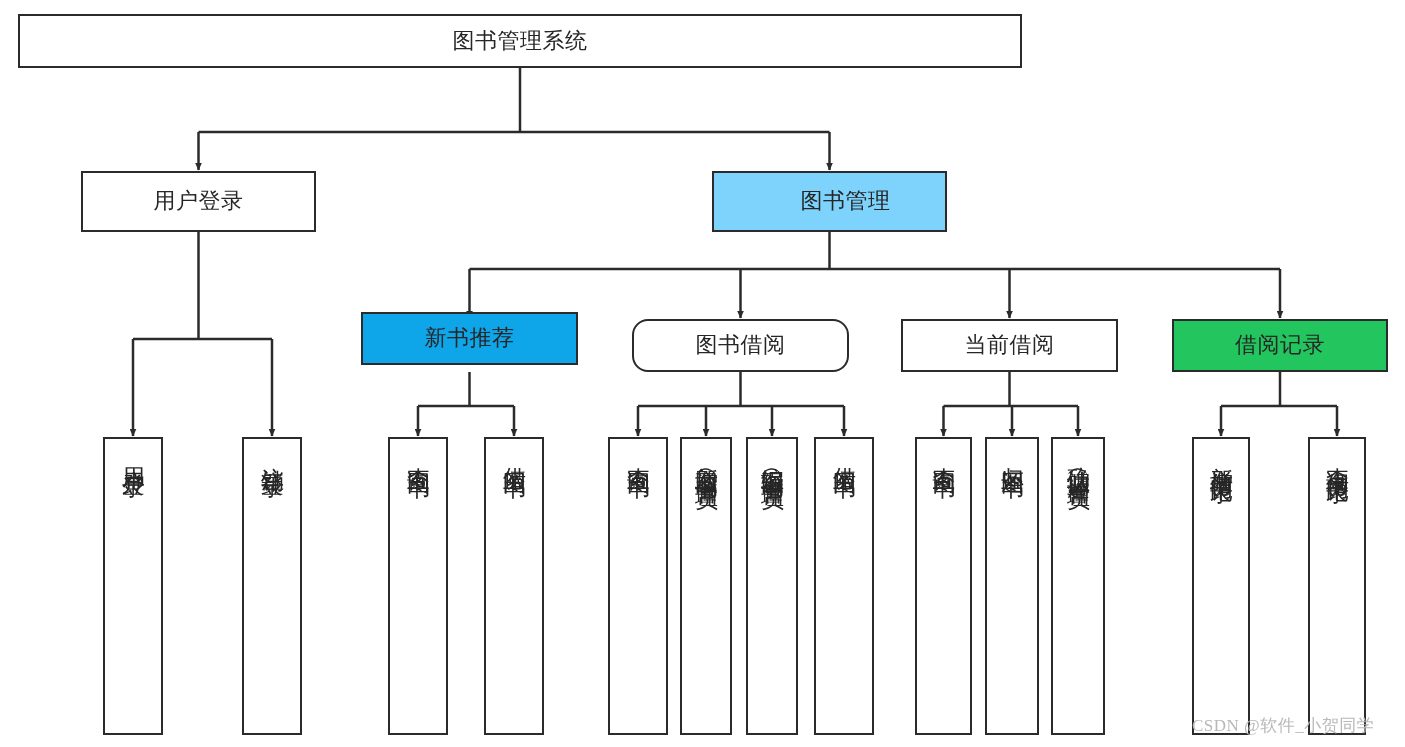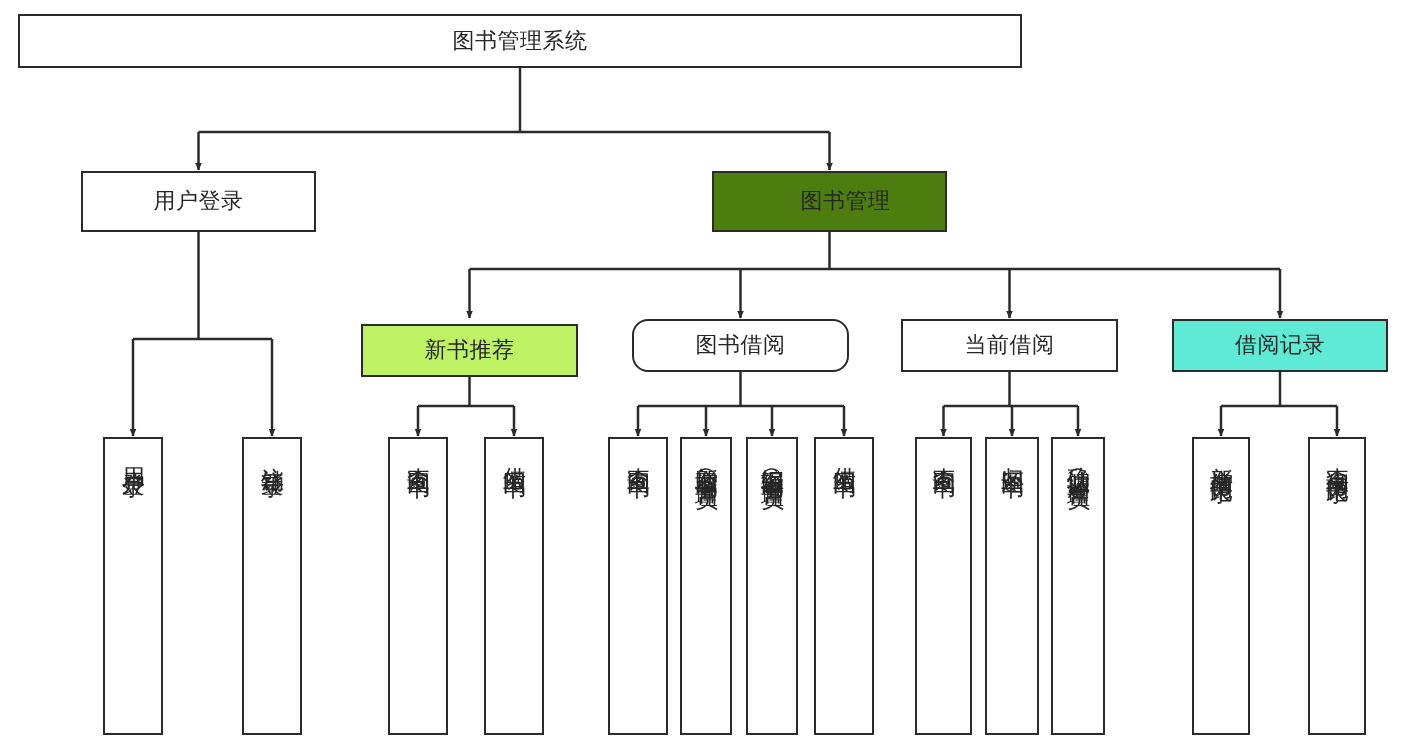--- a/index.html
+++ b/index.html
@@ -118,33 +118,33 @@
       <line x1="1221" y1="406" x2="1221" y2="436" stroke="#2b2b2b" stroke-width="2.5" marker-end="url(#arrow)"></line>
       <line x1="1337" y1="406" x2="1337" y2="436" stroke="#2b2b2b" stroke-width="2.5" marker-end="url(#arrow)"></line>
     </svg>
   <div id="nodes">
       <div class="node horizontal" style="left: 18px; top: 14px; width: 1004px; height: 54px; border-color: rgb(43, 43, 43); background: rgb(255, 255, 255);">
         <span class="node-label" style="color: rgb(38, 38, 38);">图书管理系统</span>
       </div>
       <div class="node horizontal" style="left: 81px; top: 171px; width: 235px; height: 61px; border-color: rgb(43, 43, 43); background: rgb(255, 255, 255);">
         <span class="node-label" style="color: rgb(38, 38, 38);">用户登录</span>
       </div>
-      <div class="node horizontal" style="left: 712px; top: 171px; width: 235px; height: 61px; border-color: rgb(43, 43, 43); background: #4d7c0f; padding-left: 32px;">
+      <div class="node horizontal" style="left: 712px; top: 171px; width: 235px; height: 61px; border-color: rgb(43, 43, 43); background: #7dd3fc; padding-left: 32px;">
         <span class="node-label" style="color: rgb(38, 38, 38);">图书管理</span>
       </div>
-      <div class="node horizontal" style="left: 361px; top: 324px; width: 217px; height: 53px; border-color: rgb(43, 43, 43); background: #bef264;">
+      <div class="node horizontal" style="left: 361px; top: 312px; width: 217px; height: 53px; border-color: rgb(43, 43, 43); background: #0ea5e9;">
         <span class="node-label" style="color: rgb(38, 38, 38);">新书推荐</span>
       </div>
       <div class="node horizontal" style="left: 632px; top: 319px; width: 217px; height: 53px; border-color: rgb(43, 43, 43); background: rgb(255, 255, 255); border-radius: 16px;">
         <span class="node-label" style="color: rgb(38, 38, 38);">图书借阅</span>
       </div>
       <div class="node horizontal" style="left: 901px; top: 319px; width: 217px; height: 53px; border-color: rgb(43, 43, 43); background: rgb(255, 255, 255); justify-content: center;">
         <span class="node-label" style="color: rgb(38, 38, 38);">当前借阅</span>
       </div>
-      <div class="node horizontal" style="left: 1172px; top: 319px; width: 216px; height: 53px; border-color: rgb(43, 43, 43); background: #5eead4;">
+      <div class="node horizontal" style="left: 1172px; top: 319px; width: 216px; height: 53px; border-color: rgb(43, 43, 43); background: #22c55e;">
         <span class="node-label" style="color: rgb(38, 38, 38);">借阅记录</span>
       </div>
       <div class="node vertical" style="left: 103px; top: 437px; width: 60px; height: 298px; border-color: rgb(43, 43, 43); background: rgb(255, 255, 255);">
         <span class="node-label" style="color: rgb(38, 38, 38);">用户登录</span>
       </div>
       <div class="node vertical" style="left: 242px; top: 437px; width: 60px; height: 298px; border-color: rgb(43, 43, 43); background: rgb(255, 255, 255);">
         <span class="node-label" style="color: rgb(38, 38, 38);">注销登录</span>
       </div>
       <div class="node vertical" style="left: 388px; top: 437px; width: 60px; height: 298px; border-color: rgb(43, 43, 43); background: rgb(255, 255, 255);">
         <span class="node-label" style="color: rgb(38, 38, 38);">查询图书</span>
@@ -173,13 +173,14 @@
       <div class="node vertical" style="left: 1051px; top: 437px; width: 54px; height: 298px; border-color: rgb(43, 43, 43); background: rgb(255, 255, 255);">
         <span class="node-label" style="color: rgb(38, 38, 38);">确认归还（管理员）</span>
       </div>
       <div class="node vertical" style="left: 1192px; top: 437px; width: 58px; height: 298px; border-color: rgb(43, 43, 43); background: rgb(255, 255, 255);">
         <span class="node-label" style="color: rgb(38, 38, 38);">新增借阅记录</span>
       </div>
       <div class="node vertical" style="left: 1308px; top: 437px; width: 58px; height: 298px; border-color: rgb(43, 43, 43); background: rgb(255, 255, 255);">
         <span class="node-label" style="color: rgb(38, 38, 38);">查询借阅记录</span>
       </div>
     </div>
+  <div class="watermark" style="left:1192px; top:714px;">CSDN @软件_小贺同学</div>
 </div>
 
 </body></html>

